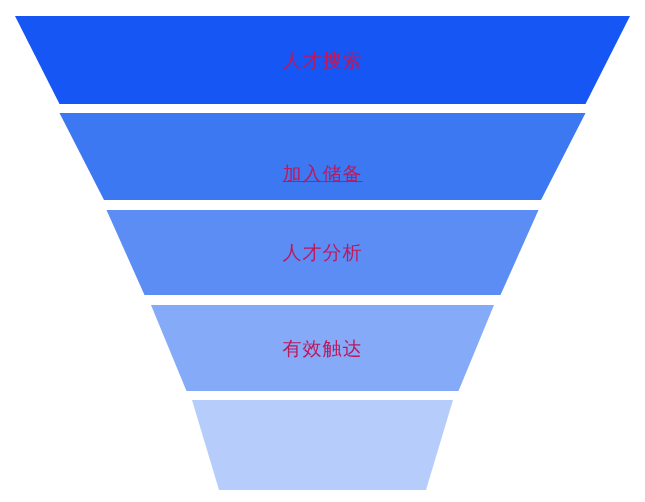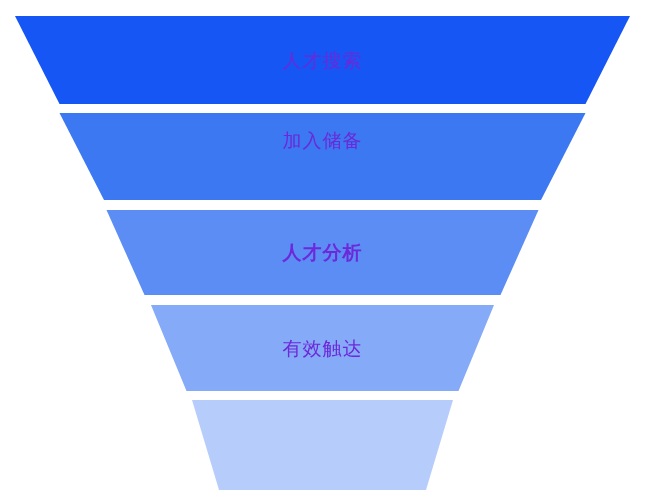--- a/index.html
+++ b/index.html
@@ -25,21 +25,21 @@
     left: 0;
     width: 645px;
     height: 502px;
     display: block;
   }
   .funnel-label {
     position: absolute;
     left: 0;
     width: 645px;
     text-align: center;
-    color: #6d28d9;
+    color: #be185d;
     font-size: 19px;
     font-weight: 400;
     letter-spacing: 1px;
     line-height: 1;
     font-family: "Liberation Sans", "DejaVu Sans", sans-serif;
     pointer-events: none;
     white-space: nowrap;
   }
 </style>
 </head>
@@ -50,17 +50,17 @@
   <svg id="funnel-svg" viewBox="0 0 645 502" xmlns="http://www.w3.org/2000/svg">
     <rect x="0" y="0" width="645" height="502" fill="#ffffff"></rect>
     <polygon points="15,16 630,16 585.5,104 59.5,104" fill="#1656f5"></polygon>
     <polygon points="59.5,113 585.5,113 541,200 104,200" fill="#3b78f2"></polygon>
     <polygon points="106.5,210 538.5,210 500.5,295 144.5,295" fill="#5b8df5"></polygon>
     <polygon points="151,305 494,305 458.5,391 186.5,391" fill="#85aaf8"></polygon>
     <polygon points="192,400 453,400 426,490 219,490" fill="#b6cdfb"></polygon>
   </svg>
 
   <div class="funnel-label" style="top:51px;">人才搜索</div>
-  <div class="funnel-label" style="top:131px;">加入储备</div>
-  <div class="funnel-label" style="top:243px;font-weight:bold;">人才分析</div>
+  <div class="funnel-label" style="top:164px;text-decoration:underline;">加入储备</div>
+  <div class="funnel-label" style="top:243px;">人才分析</div>
   <div class="funnel-label" style="top:339px;">有效触达</div>
 
 </div>
 
 </body></html>

